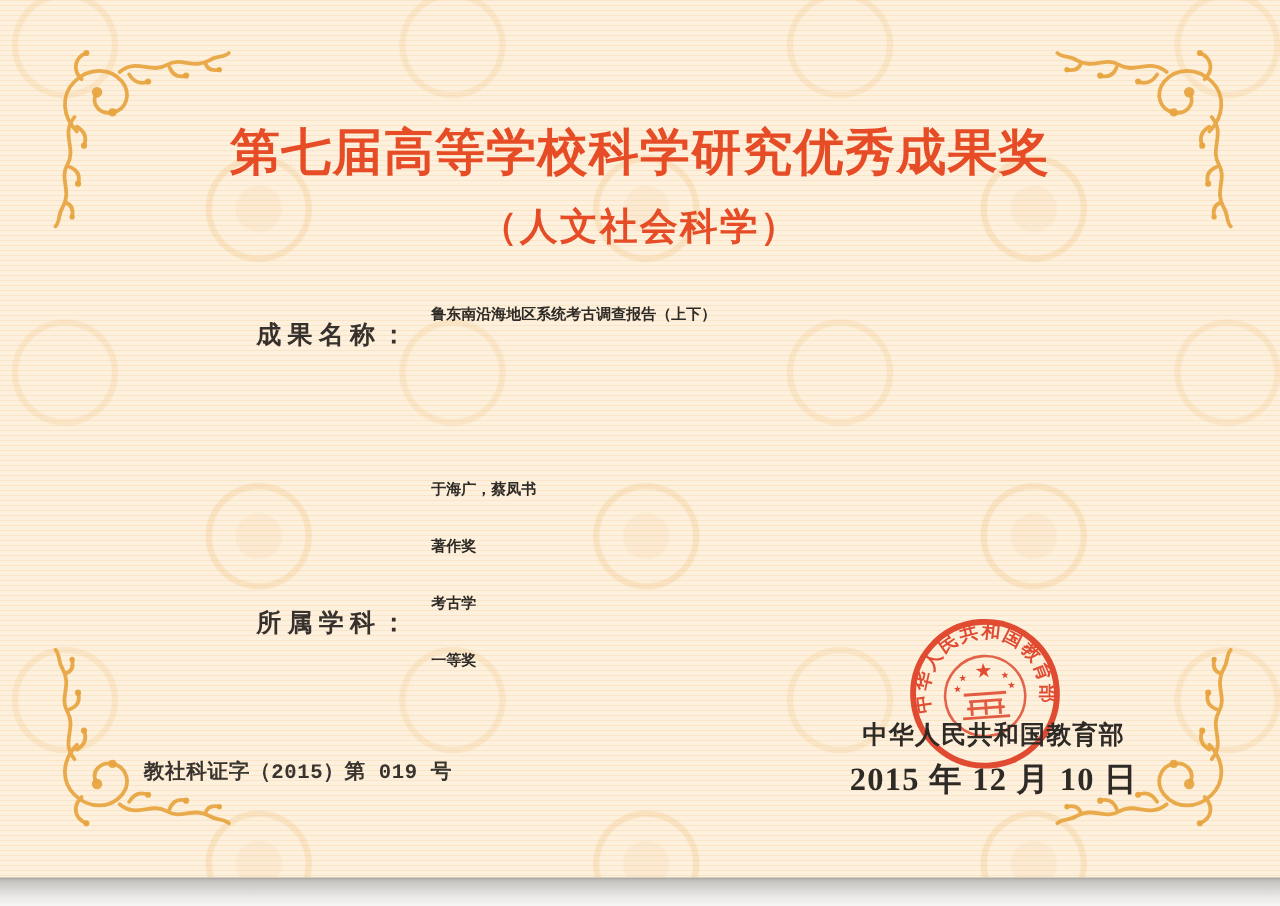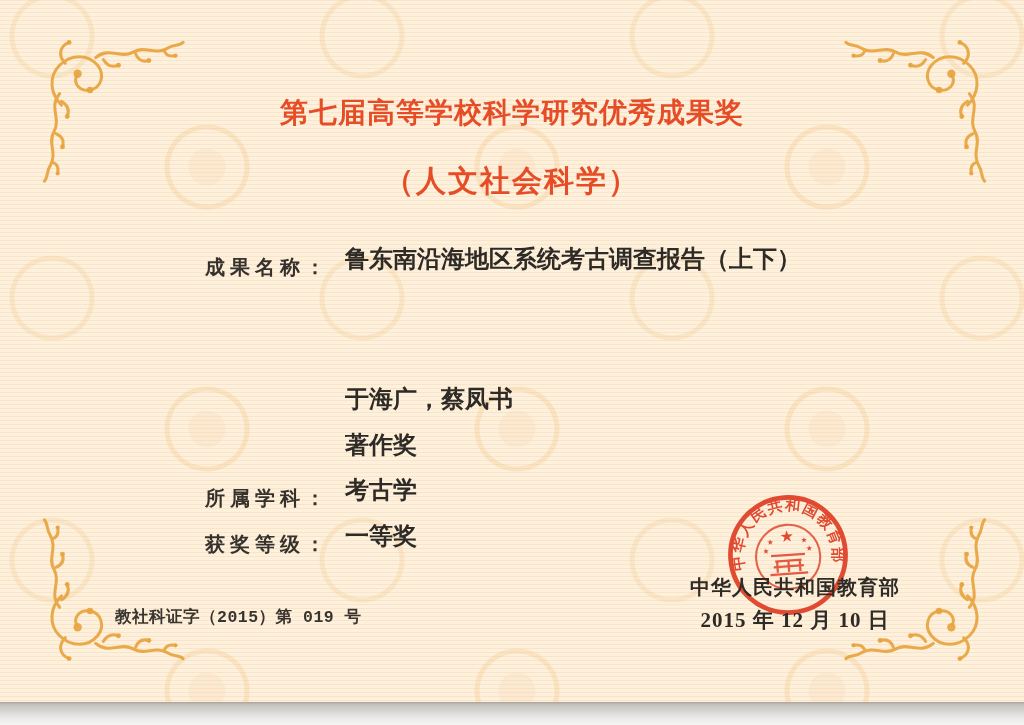--- a/index.html
+++ b/index.html
@@ -47,21 +47,21 @@
   .corner svg { width: 100%; height: 100%; display: block; }
   .corner.tl { left: 33px;  top: 31px; }
   .corner.tr { left: 844px; top: 31px;  transform: scaleX(-1); }
   .corner.bl { left: 33px;  top: 518px; transform: scaleY(-1); }
   .corner.br { left: 844px; top: 518px; transform: scale(-1,-1); }
 
   .title {
     position: absolute;
     left: 0; top: 94px; width: 1024px;
     text-align: center;
-    font-size: 28px; font-weight: bold;
+    font-size: 40px; font-weight: bold;
     color: #e64d27;
     letter-spacing: 1px;
   }
   .subtitle {
     position: absolute;
     left: 0; top: 161px; width: 1024px;
     text-align: center;
     font-size: 30px; font-weight: bold;
     color: #e64d27;
     letter-spacing: 2px;
@@ -70,21 +70,21 @@
     position: absolute;
     left: 205px;
     font-size: 20px; font-weight: bold;
     color: #36312c;
     white-space: nowrap;
     margin-top: 12px;
   }
   .row-value {
     position: absolute;
     left: 345px;
-    font-size: 24px; font-weight: bold;
+    font-size: 12px; font-weight: bold;
     color: #2e2a26;
     white-space: nowrap;
   }
   .authors { font-size: 19.5px; letter-spacing: -0.5px; }
   .cert-number {
     position: absolute;
     left: 115px; top: 606px;
     font-size: 16.5px; font-weight: bold;
     color: #3a342e;
     letter-spacing: 0.5px;
@@ -96,21 +96,21 @@
     text-align: center;
     font-size: 20px; font-weight: bold;
     color: #2e2a26;
     letter-spacing: 1px;
     z-index: 3;
   }
   .issue-date {
     position: absolute;
     left: 655px; top: 606px; width: 280px;
     text-align: center;
-    font-size: 21px; font-weight: bold;
+    font-size: 26px; font-weight: bold;
     color: #2e2a26;
     letter-spacing: 1px;
     z-index: 3;
   }
   .seal {
     position: absolute;
     left: 722px; top: 489px;
     width: 132px; height: 132px;
     z-index: 2;
     opacity: 0.9;
@@ -240,21 +240,20 @@
   <div class="row-label" style="top:242px">成 果 名 称 ：</div>
   <div class="row-value" style="top:243px">鲁东南沿海地区系统考古调查报告（上下）</div>
 
   <div class="row-value" style="top:383px">于海广，蔡凤书</div>
 
   <div class="row-value" style="top:429px">著作奖</div>
 
   <div class="row-label" style="top:473px">所 属 学 科 ：</div>
   <div class="row-value" style="top:474px">考古学</div>
 
-  <div class="row-label" style="top:519px">获 奖 等 级 ：</div>
   <div class="row-value" style="top:520px">一等奖</div>
 
   <div class="cert-number">教社科证字（2015）第 019 号</div>
 
   <div class="seal">
     <svg viewBox="0 0 140 140" xmlns="http://www.w3.org/2000/svg">
       <defs>
         <path id="sealArc" d="M 25,87 A 48,48 0 1 1 115,87"></path>
       </defs>
       <circle cx="70" cy="70" r="61" fill="none" stroke="#dd3a20" stroke-width="5"></circle>

